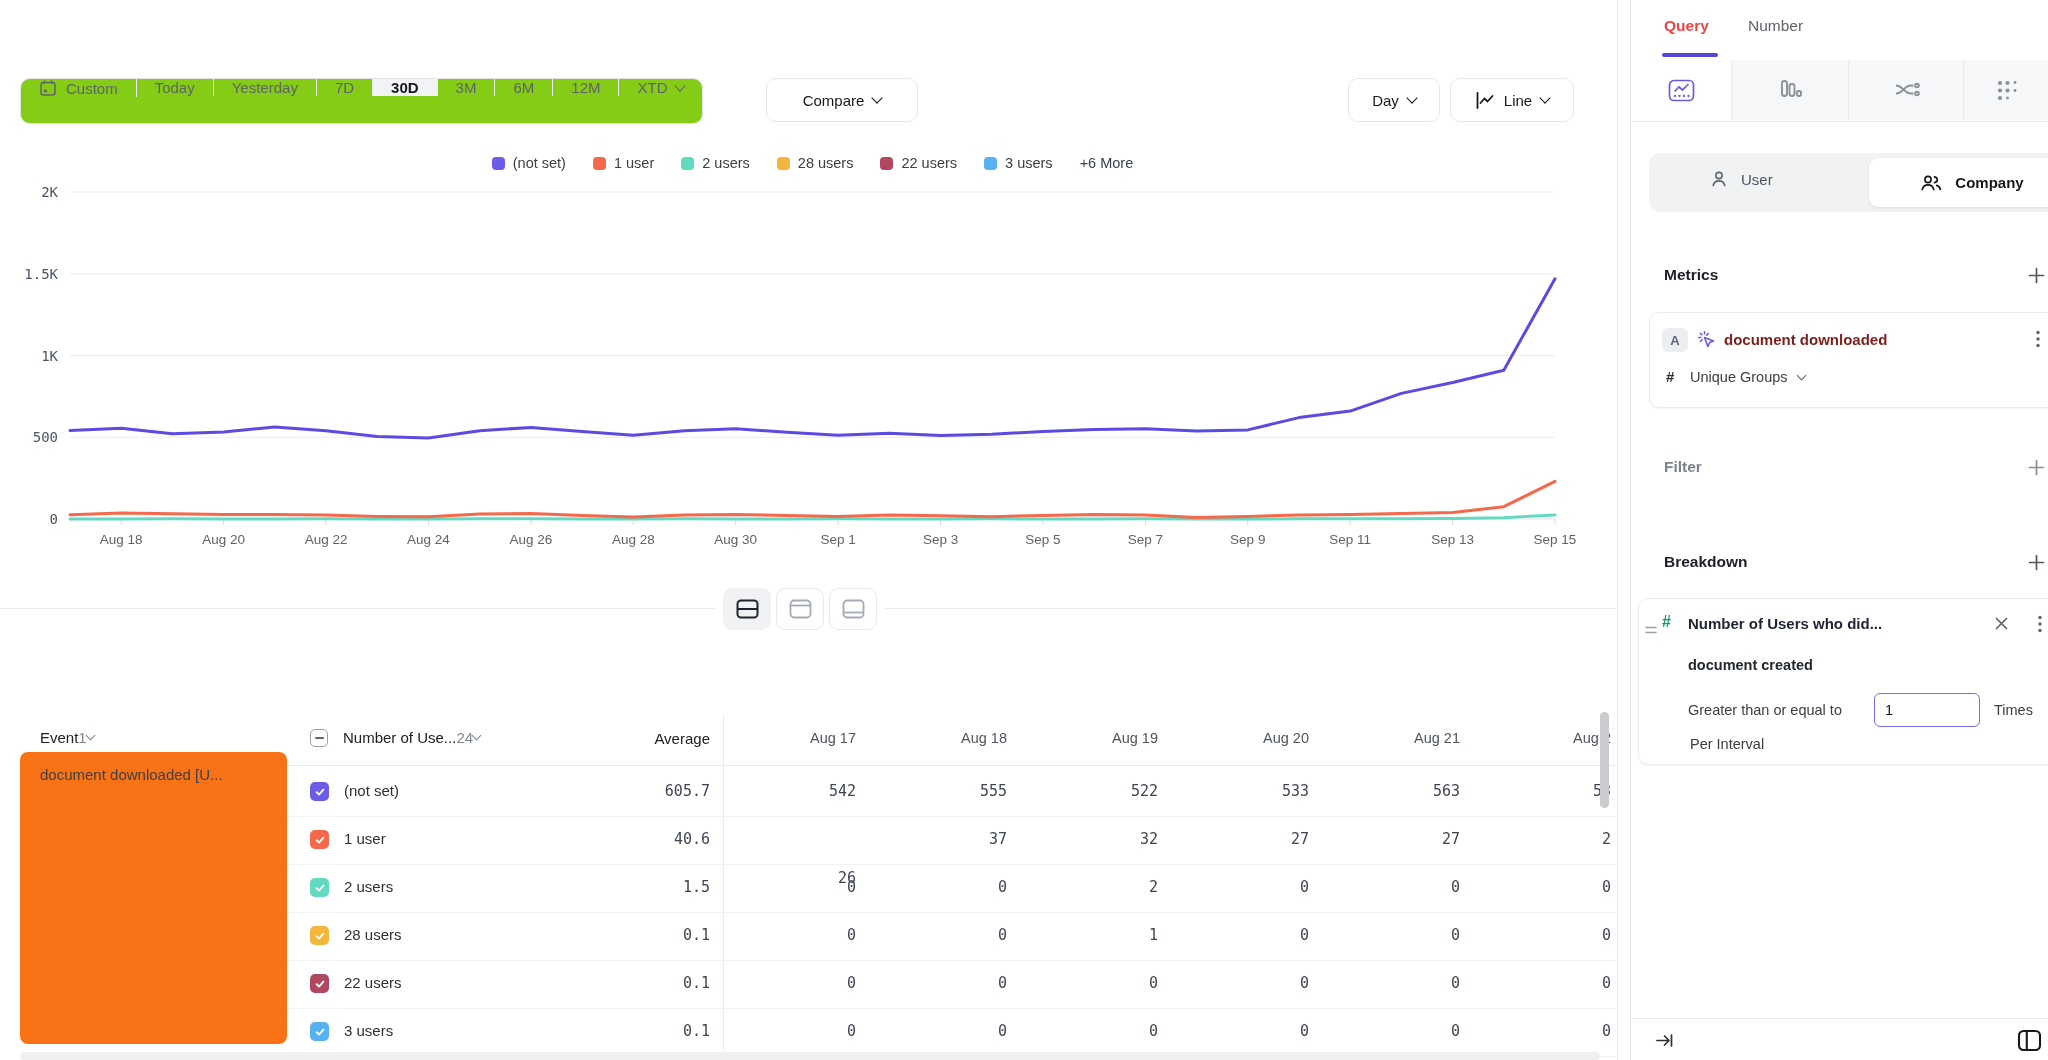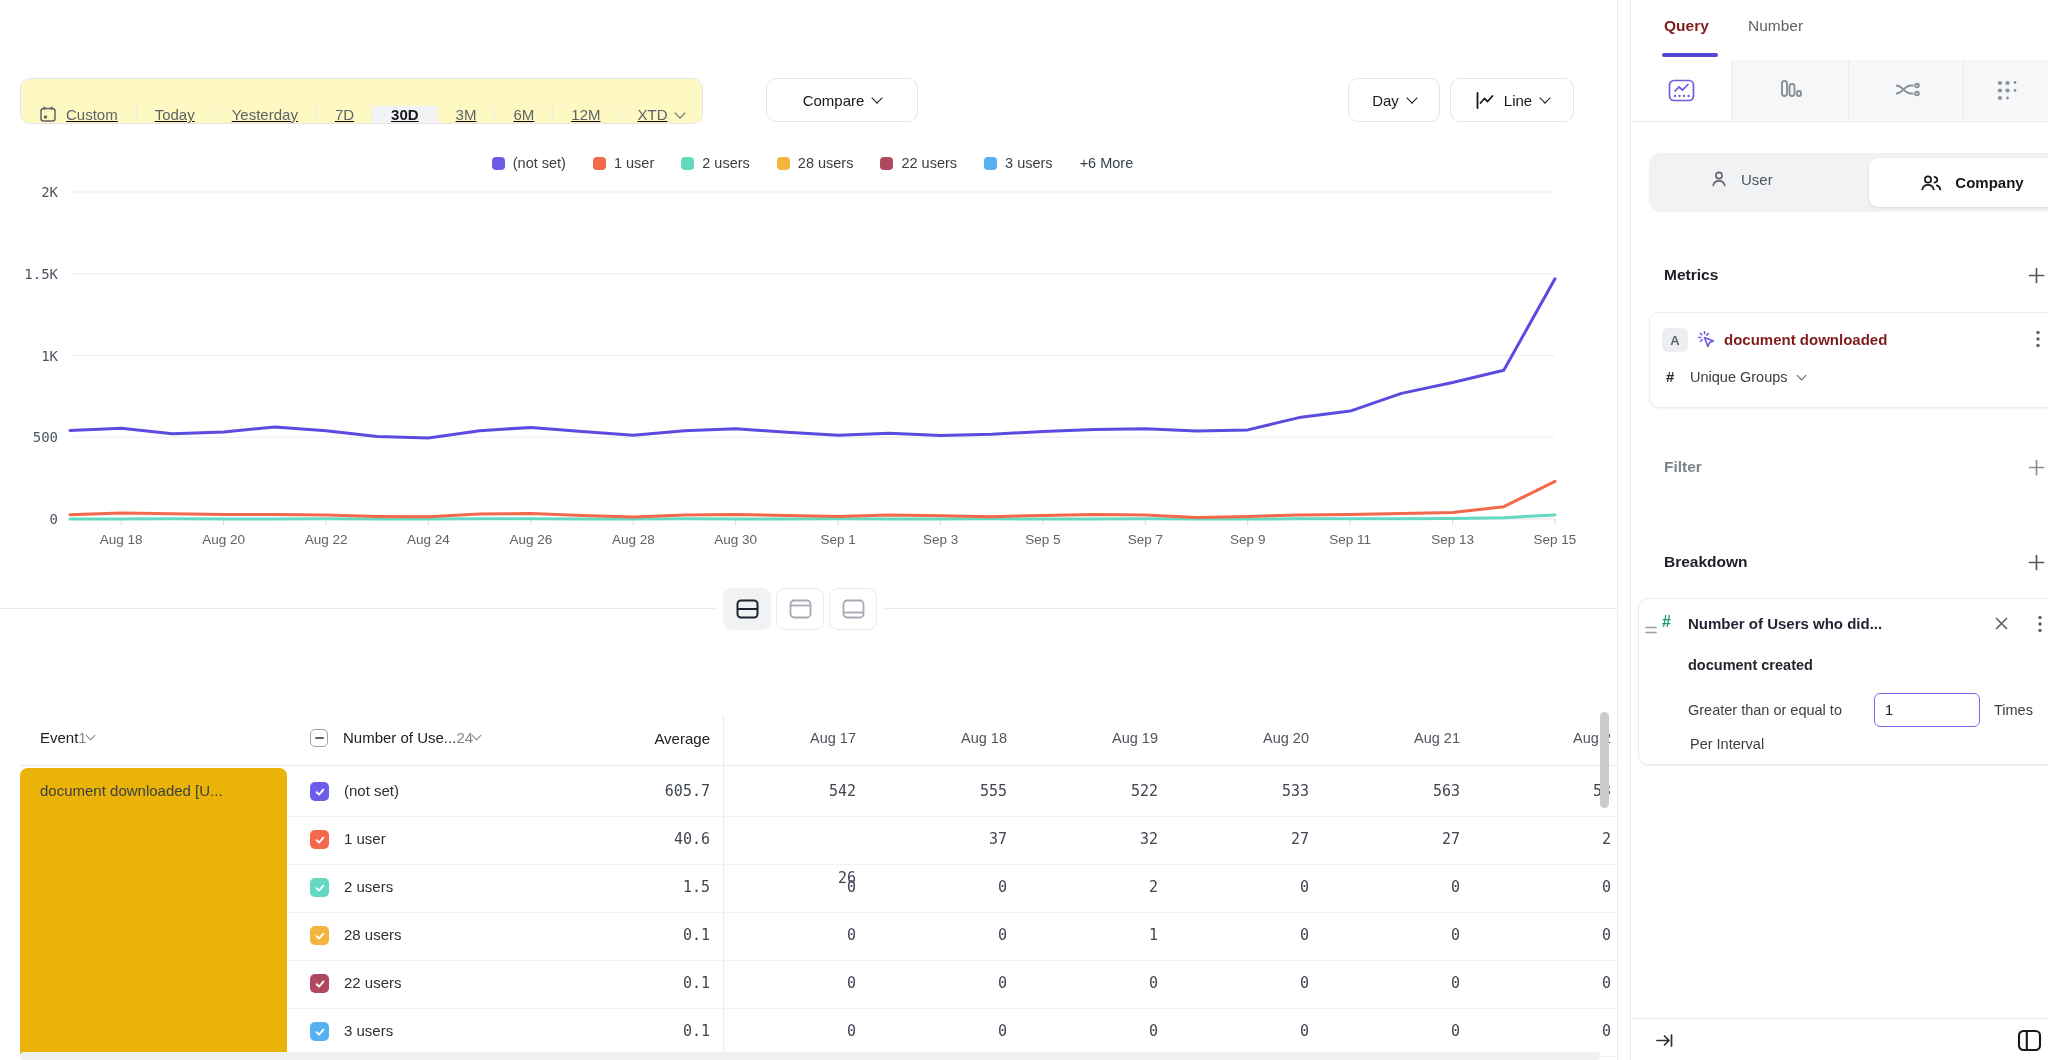--- a/index.html
+++ b/index.html
@@ -1,21 +1,21 @@
 <!DOCTYPE html>
 <html><head>
 <meta charset="utf-8">
 <style>
   html,body{margin:0;padding:0;background:#fff;}
   body{width:2048px;height:1060px;overflow:hidden;font-family:"Liberation Sans",sans-serif;-webkit-font-smoothing:antialiased;}
   #app{position:relative;width:2048px;height:1060px;background:#fff;}
   .abs{position:absolute;}
   .mono{font-family:"DejaVu Sans Mono",monospace;}
   
-  .rangebar{left:20px;top:78px;height:44px;display:flex;align-items:flex-end;border:1px solid #e3e5e8;border-radius:10px;background:#fef9c3;overflow:hidden;text-decoration:underline;}
+  .rangebar{left:20px;top:78px;height:44px;display:flex;align-items:flex-start;border:1px solid #e3e5e8;border-radius:10px;background:#84cc16;overflow:hidden;}
   .chip{display:flex;align-items:center;gap:9px;padding:0 18px;font-size:15px;color:#5f6368;border-right:1px solid #ecedef;cursor:pointer;white-space:nowrap;}
   .chip:last-child{border-right:none;}
   .chip.sel{background:#f2f3f5;color:#16181d;font-weight:700;}
   .btn{display:flex;align-items:center;justify-content:center;gap:9px;height:44px;border:1px solid #e3e5e8;border-radius:10px;background:#fff;font-size:15px;color:#16181d;font-weight:500;cursor:pointer;box-sizing:border-box;}
   .chev{width:7px;height:7px;border-right:1.6px solid currentColor;border-bottom:1.6px solid currentColor;transform:rotate(45deg);display:inline-block;margin-top:-4px;flex:none;}
   .chev.sm{width:6px;height:6px;}
   
   .legend{left:70px;top:155px;width:1485px;display:flex;justify-content:center;gap:27px;align-items:center;}
   .litem{display:flex;align-items:center;gap:8px;font-size:14.5px;color:#3c4043;}
   .swatch{width:13px;height:13px;border-radius:4px;flex:none;}
@@ -34,36 +34,36 @@
   .search input{border:none;background:transparent;outline:none;font-size:15px;color:#3c4043;font-family:"Liberation Sans",sans-serif;width:300px;}
   .search input::placeholder{color:#80868e;}
   
   .thead{left:0;top:715px;width:1617px;height:50px;}
   .thead .hlabel{position:absolute;top:14px;font-size:15px;color:#202124;font-weight:500;display:flex;align-items:center;}
   .gray{color:#80868e;font-weight:400;}
   .havg{position:absolute;left:460px;top:15px;width:250px;text-align:right;font-size:15px;color:#202124;font-weight:500;}
   .hdate{position:absolute;top:15px;width:151px;text-align:right;padding-right:50px;box-sizing:border-box;font-size:14.5px;color:#50555c;}
   .headline{left:20px;top:765px;width:1597px;height:1px;background:#e9eaec;}
   .vsep{left:723px;top:715px;width:1px;height:345px;background:#e9eaec;}
-  .evpanel{left:20px;top:768px;width:267px;height:292px;background:#eab308;border-radius:8px;}
+  .evpanel{left:20px;top:752px;width:267px;height:292px;background:#f97316;border-radius:8px;}
   .evpanel .ev{padding:14px 0 0 20px;font-size:15px;color:#3c4043;white-space:nowrap;}
   .trow{position:absolute;left:287px;width:1330px;height:48px;border-bottom:1px solid #f1f2f4;}
   .cb{position:absolute;left:23px;top:14px;width:19px;height:19px;border-radius:5px;display:flex;align-items:center;justify-content:center;}
   .rlabel{position:absolute;left:57px;top:14px;font-size:15px;color:#2b3038;}
   .avg{position:absolute;left:173px;top:14px;width:250px;text-align:right;font-size:15px;color:#3f4652;}
   .cell{position:absolute;top:14px;width:151px;text-align:right;padding-right:50px;box-sizing:border-box;font-size:15px;color:#3f4652;}
   .icb{width:18px;height:18px;border:1.5px solid #9aa0a6;border-radius:5px;background:#fff;display:flex;align-items:center;justify-content:center;box-sizing:border-box;}
   .icb i{display:block;width:9px;height:2px;background:#5f6368;border-radius:1px;}
   .vscroll{left:1600px;top:712px;width:9px;height:96px;background:#c9cbce;border-radius:5px;z-index:5;}
   .hscroll{left:20px;top:1052px;width:1580px;height:8px;background:#eef0f2;border-radius:4px;z-index:4;}
   .mainborder{left:1617px;top:0;width:1px;height:1060px;background:#ececef;}
   
   .panel{left:1630px;top:0;width:418px;height:1060px;border-left:1px solid #e6e7ea;box-sizing:border-box;background:#fff;}
   .ptab{position:absolute;top:17px;font-size:15.5px;cursor:pointer;}
-  .ptab.q{left:33px;color:#7f1d1d;font-weight:700;}
+  .ptab.q{left:33px;color:#ef4444;font-weight:700;}
   .ptab.c{left:117px;color:#5f6368;font-weight:500;}
   .underline{position:absolute;left:31px;top:53px;width:56px;height:3.5px;border-radius:2px;background:#5646d4;}
   .typerow{position:absolute;left:0;top:60px;width:418px;height:61px;border-bottom:1px solid #e8eaec;}
   .tcell{position:absolute;top:0;height:60px;display:flex;align-items:center;justify-content:center;cursor:pointer;}
   .tcell.graybg{background:#f6f7f8;border-left:1px solid #e8eaec;}
   .seg{position:absolute;left:18px;top:153px;width:440px;height:59px;background:#f1f2f4;border-radius:12px;}
   .seguser{position:absolute;left:60px;top:16px;display:flex;align-items:center;gap:12px;font-size:15px;color:#4b5563;font-weight:500;cursor:pointer;}
   .segco{position:absolute;left:220px;top:5px;width:206px;height:49px;background:#fff;border-radius:9px;box-shadow:0 1px 3px rgba(0,0,0,.10);display:flex;align-items:center;justify-content:center;gap:12px;font-size:15px;color:#16181d;font-weight:600;cursor:pointer;}
   .sechead{position:absolute;left:33px;font-size:15.5px;font-weight:700;color:#1c1f26;}
   .sechead.dim{color:#7d838c;font-weight:600;}

